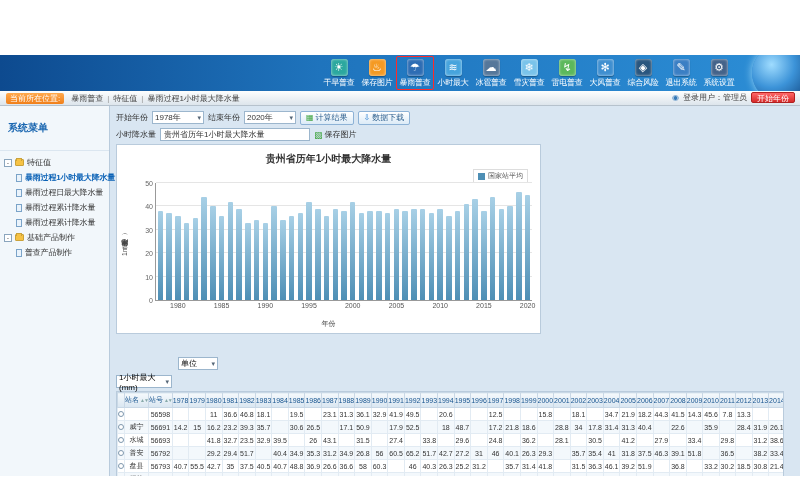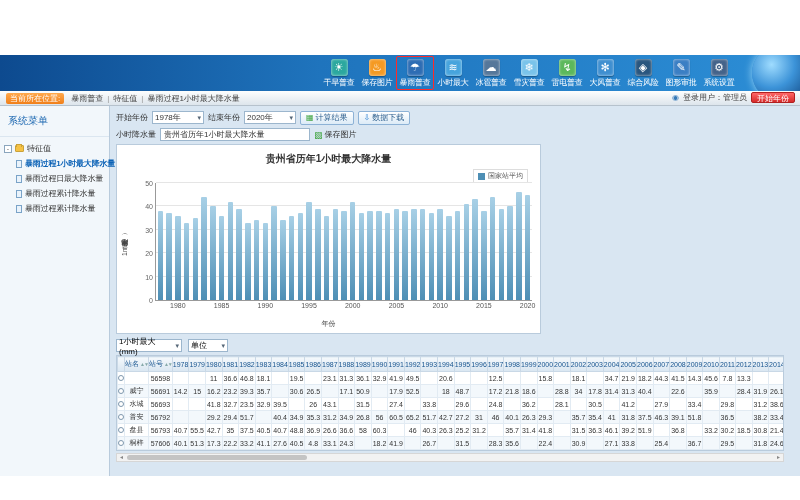--- a/index.html
+++ b/index.html
@@ -30,37 +30,37 @@
   .crumb-item { margin:0 2px; cursor:pointer; }
   .sep { color:#999; margin:0 2px; }
   .userbox { position:absolute; right:5px; top:1px; display:flex; align-items:center; gap:4px; }
   .user-icon { color:#3579b8; font-size:8px; }
   .logout-btn { background:linear-gradient(180deg,#f66,#d62b2b); color:#fff; border-radius:2px;
     padding:0 5px; height:11px; line-height:11px; font-size:8px; cursor:pointer; border:1px solid #b02020;}
 
   
   .bodyrow { display:flex; height:370px; }
   .sidebar { width:110px; background:#f2f7fb; border-right:1px solid #b9cbdc; }
-  .sb-title { color:#1a66b0; font-weight:normal; font-size:10px; padding:8px 8px; border-bottom:1px solid #dbe6f0; }
+  .sb-title { color:#1a66b0; font-weight:bold; font-size:10px; padding:15px 8px; border-bottom:1px solid #dbe6f0; }
   .tree { padding:4px 3px; font-size:8px; color:#333; }
   .tree-node { display:flex; align-items:center; gap:3px; padding:2px 1px; cursor:pointer; }
   .box-icon { width:8px; height:8px; border:1px solid #8aa5bd; background:#fff; font-size:7px; line-height:6px; text-align:center; color:#555; flex:none;}
   .folder-icon { width:9px; height:7px; background:#f6c244; border:1px solid #caa23a; border-radius:1px; flex:none; position:relative;}
   .folder-icon::before { content:""; position:absolute; top:-2px; left:0; width:4px; height:2px; background:#f6c244; border:1px solid #caa23a; border-bottom:none;}
   .node-lbl { white-space:nowrap; }
   .leaf { display:flex; align-items:center; gap:3px; padding:2px 0 2px 13px; cursor:pointer; white-space:nowrap; letter-spacing:-.2px;}
   .doc-icon { width:6px; height:8px; border:1px solid #7aa3c8; background:#eaf3fb; flex:none;}
   .leaf.selected .leaf-lbl { color:#0b62b6; font-weight:bold; }
 
   .main { flex:1; padding:4px 6px; overflow:hidden; }
   .tb-row { display:flex; align-items:center; gap:4px; height:15px; margin-bottom:2px; font-size:8px; color:#333; }
   .select { display:flex; align-items:center; justify-content:space-between; border:1px solid #9cb6cd; background:#fff;
     height:13px; font-size:8px; padding:0 2px; cursor:pointer; min-width:40px;}
   .select .arrow { color:#567; font-size:7px; margin-left:3px;}
-  .w-year { width:52px; } .w-f1 { width:66px; } .w-f2 { width:40px; }
+  .w-year { width:52px; } .w-f1 { width:56px;margin-top:36px; } .w-f2 { width:40px; }
   .note { color:#e03c3c; white-space:nowrap; letter-spacing:-.2px;}
   .btn { display:flex; align-items:center; gap:2px; border:1px solid #8db2d6; background:linear-gradient(180deg,#ffffff,#dcebf7);
     border-radius:2px; height:14px; padding:0 5px; font-size:8px; color:#2a5d8c; cursor:pointer; white-space:nowrap;}
   .btn .bico { font-size:8px; color:#3aa13a; }
   .btn .bico.dl { color:#2a7fd0; }
   .txt-input { border:1px solid #9cb6cd; height:13px; font-size:8px; width:150px; padding:0 3px; color:#333; background:#fff;}
   .save-link { display:flex; align-items:center; gap:2px; cursor:pointer; color:#333; }
   .save-ico { color:#3aa13a; font-size:9px; }
 
   
@@ -133,21 +133,21 @@
         <div class="nav-item">
           <span class="nav-ico" style="background: rgb(63, 143, 208);">✻</span>
           <span class="nav-lbl">大风普查</span>
         </div>
         <div class="nav-item">
           <span class="nav-ico" style="background: rgb(41, 86, 126);">◈</span>
           <span class="nav-lbl">综合风险</span>
         </div>
         <div class="nav-item">
           <span class="nav-ico" style="background: rgb(59, 127, 196);">✎</span>
-          <span class="nav-lbl">图形审批</span>
+          <span class="nav-lbl">退出系统</span>
         </div>
         <div class="nav-item">
           <span class="nav-ico" style="background: rgb(68, 99, 138);">⚙</span>
           <span class="nav-lbl">系统设置</span>
         </div>
       </div>
     <div class="globe"></div>
   </div>
 
   <div class="crumb">
@@ -185,20 +185,31 @@
               <span class="doc-icon"></span>
               <span class="leaf-lbl">暴雨过程日最大降水量</span>
             </div>
             <div class="leaf">
               <span class="doc-icon"></span>
               <span class="leaf-lbl">暴雨过程累计降水量</span>
             </div>
             <div class="leaf">
               <span class="doc-icon"></span>
               <span class="leaf-lbl">暴雨过程累计降水量</span>
+            </div>
+          </div>
+          <div class="tree-group">
+            <div class="tree-node">
+              <span class="box-icon">-</span>
+              <span class="folder-icon"></span>
+              <span class="node-lbl">基础产品制作</span>
+            </div>
+            <div class="leaf">
+              <span class="doc-icon"></span>
+              <span class="leaf-lbl">普查产品制作</span>
             </div>
           </div>
         </div>
     </div>
 
     <div class="main">
 
       <div class="tb-row">
         <span>开始年份</span>
         <span class="select w-year">

